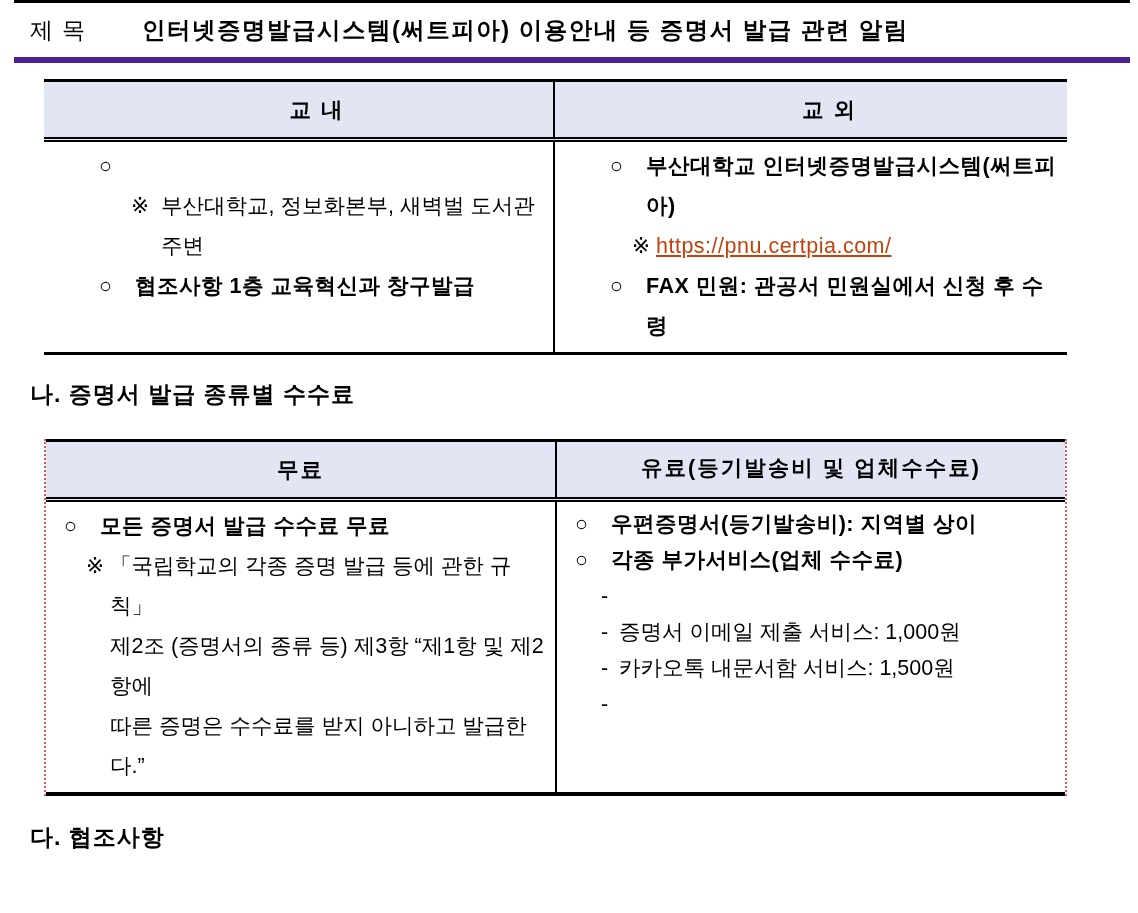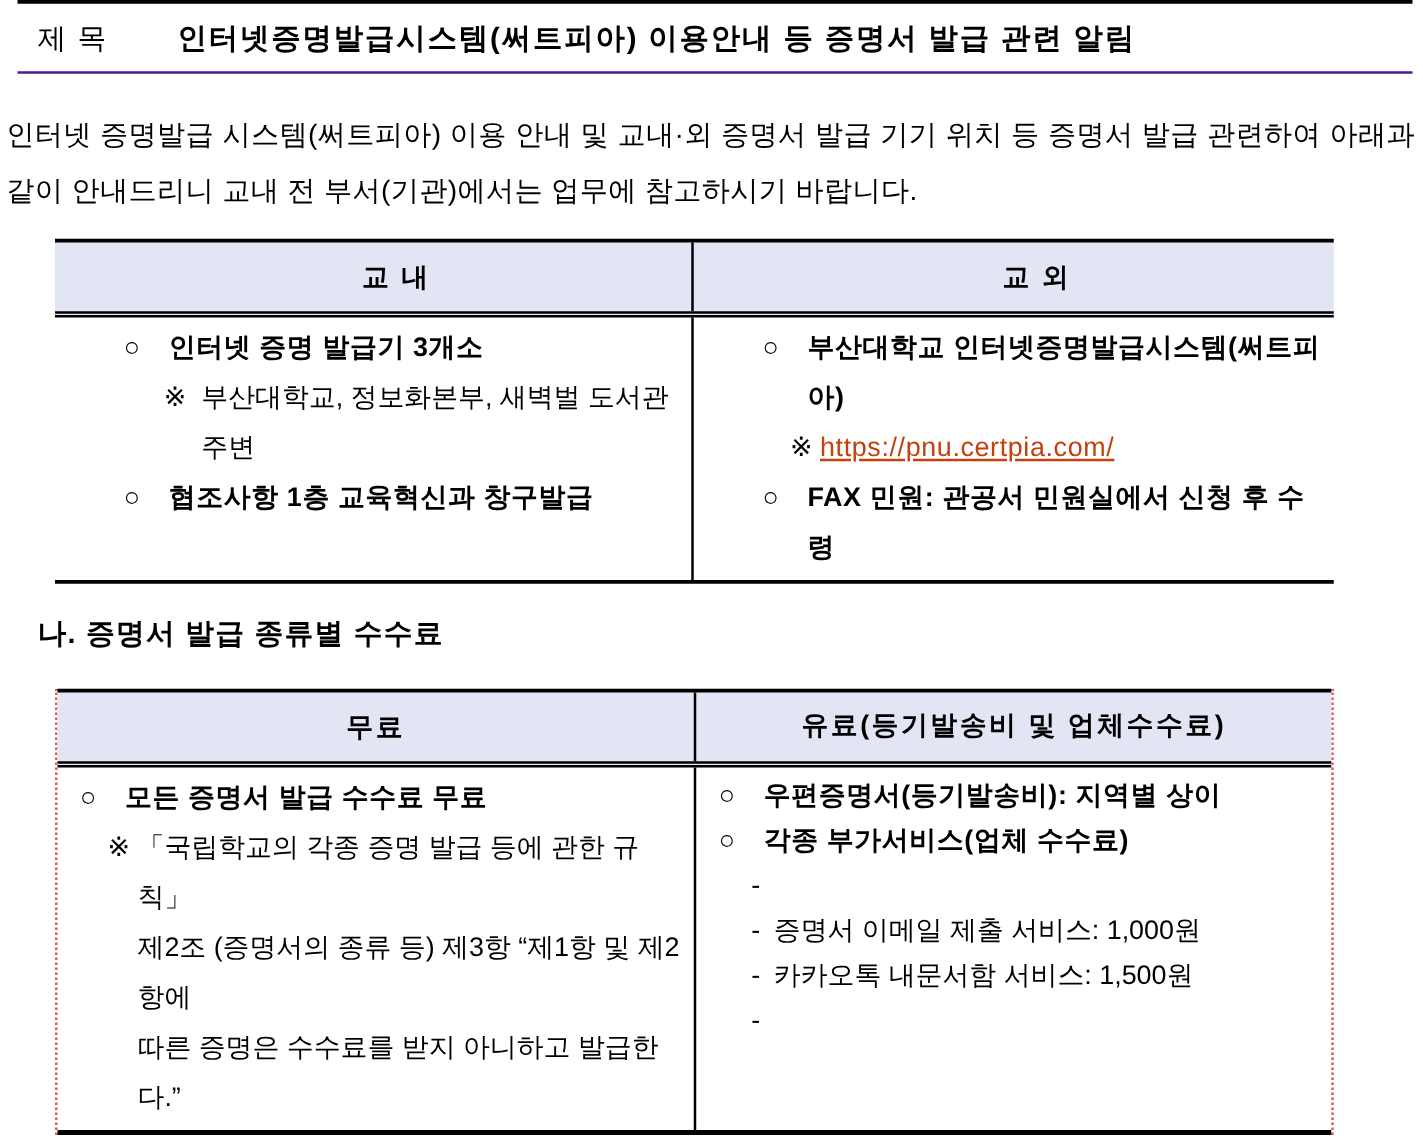--- a/index.html
+++ b/index.html
@@ -1,20 +1,20 @@
 <!DOCTYPE html>
 <html lang="ko"><head>
 <meta charset="utf-8">
 <style>
   html,body{margin:0;padding:0;background:#ffffff;}
   body{width:1138px;height:913px;font-family:"Liberation Sans","DejaVu Sans",sans-serif;color:#000;}
   .page{position:relative;width:1138px;height:913px;overflow:hidden;background:#fff;}
 
   
-  .title-bar{margin:0 8px 0 14px;border-top:3px solid #000;border-bottom:2px solid #4c1d95;
+  .title-bar{margin:0 8px 0 14px;border-top:3px solid #000;border-bottom:6px solid #4c1d95;
              height:54px;display:flex;align-items:center;}
   .title-label{margin-left:16px;font-size:23px;letter-spacing:9px;white-space:nowrap;}
   .title-text{margin-left:48px;font-size:23.5px;font-weight:bold;letter-spacing:1.5px;white-space:nowrap;}
 
   
   .intro{margin:26px 6px 0 5px;font-size:22.5px;line-height:45px;text-align:justify;
          letter-spacing:.3px;word-break:keep-all;}
 
   
   .sec-heading{margin-left:30px;font-size:23px;font-weight:bold;letter-spacing:1px;}
@@ -50,33 +50,31 @@
 </head>
 <body>
 
 <div class="page">
 
   <div class="title-bar">
     <span class="title-label">제목</span>
     <span class="title-text">인터넷증명발급시스템(써트피아) 이용안내 등 증명서 발급 관련 알림</span>
   </div>
 
-  <div class="intro">인터넷 증명발급 시스템(써트피아) 이용 안내 및 교내·외 증명서 발급 기기 위치 등 증명서 발급 관련하여 아래과 같이 안내드리니 교내 전 부서(기관)에서는 업무에 참고하시기 바랍니다.</div>
 
 
   <div class="tbl t1">
     <div class="tbl-head">
       <div class="cell cell-left">교 내</div>
       <div class="cell cell-right">교 외</div>
     </div>
     <div class="tbl-body">
       <div class="cell cell-left">
         <div class="li li-circ b">
           <span class="mk">○</span>
-          <span>인터넷 증명 발급기 3개소</span>
         </div>
         <div class="li li-star">
           <span class="mk">※</span>
           <span>부산대학교, 정보화본부, 새벽벌 도서관 주변</span>
         </div>
         <div class="li li-circ b">
           <span class="mk">○</span>
           <span>협조사항 1층 교육혁신과 창구발급</span>
         </div>
       </div>

